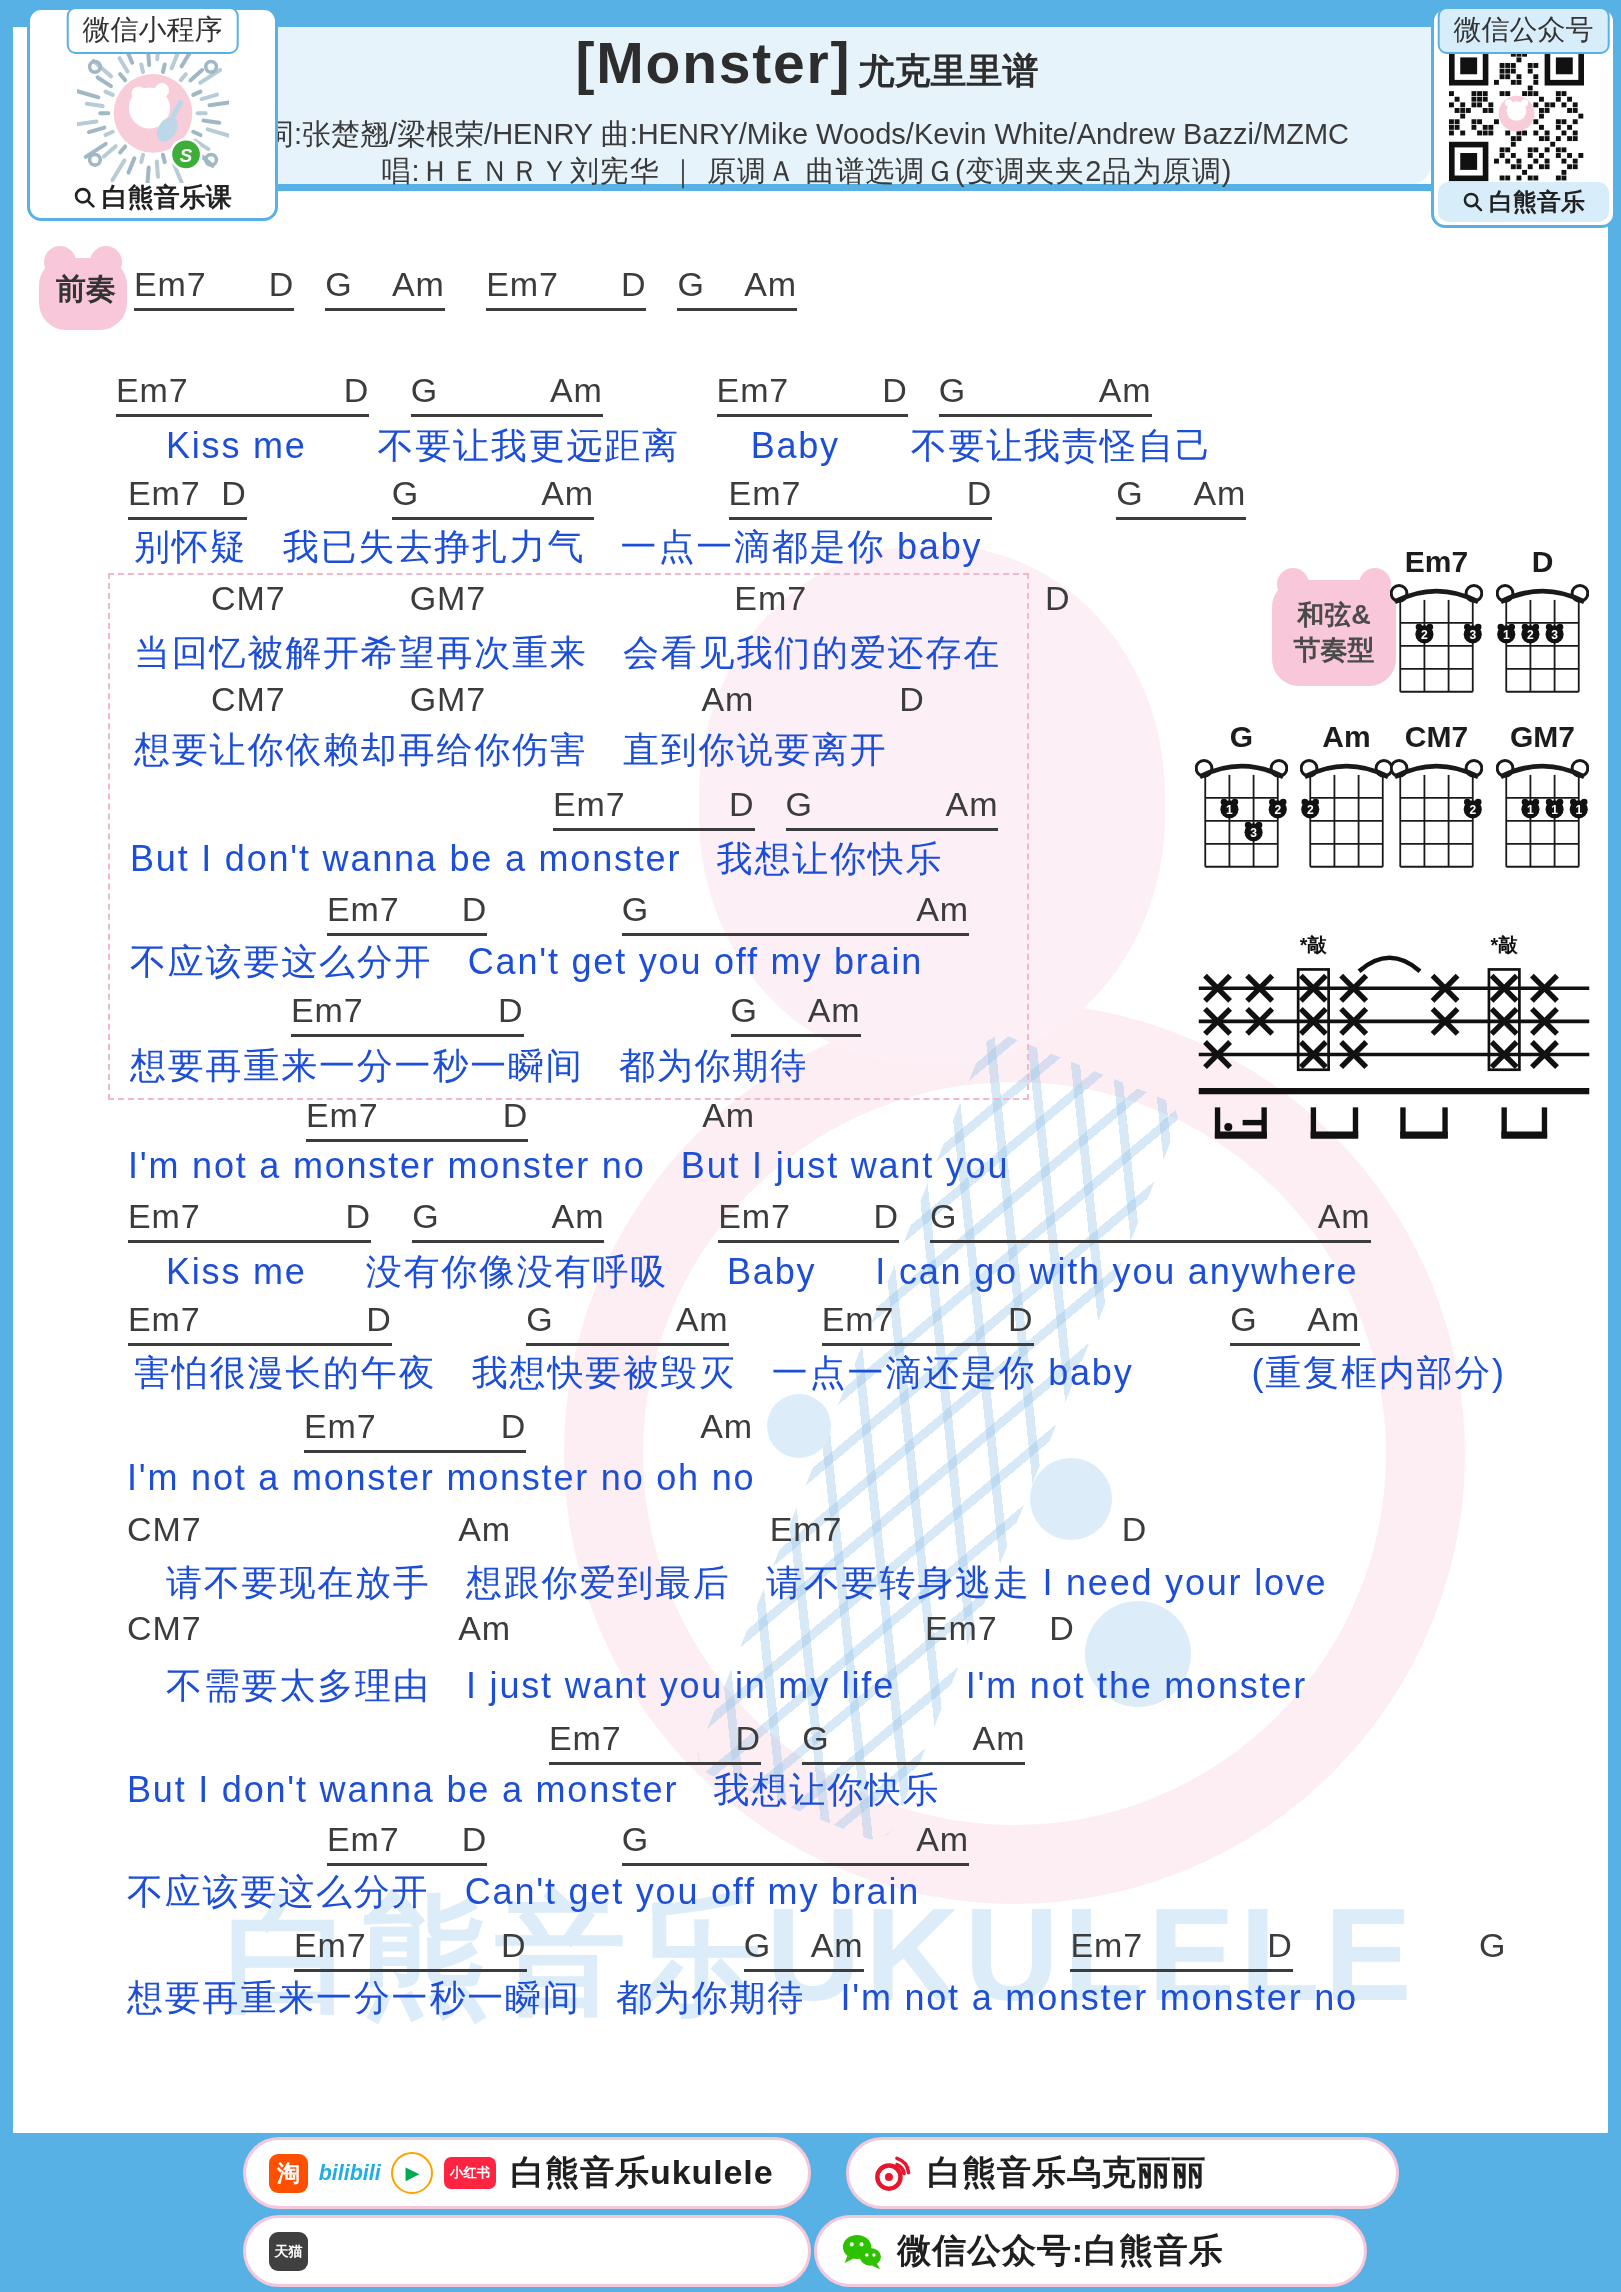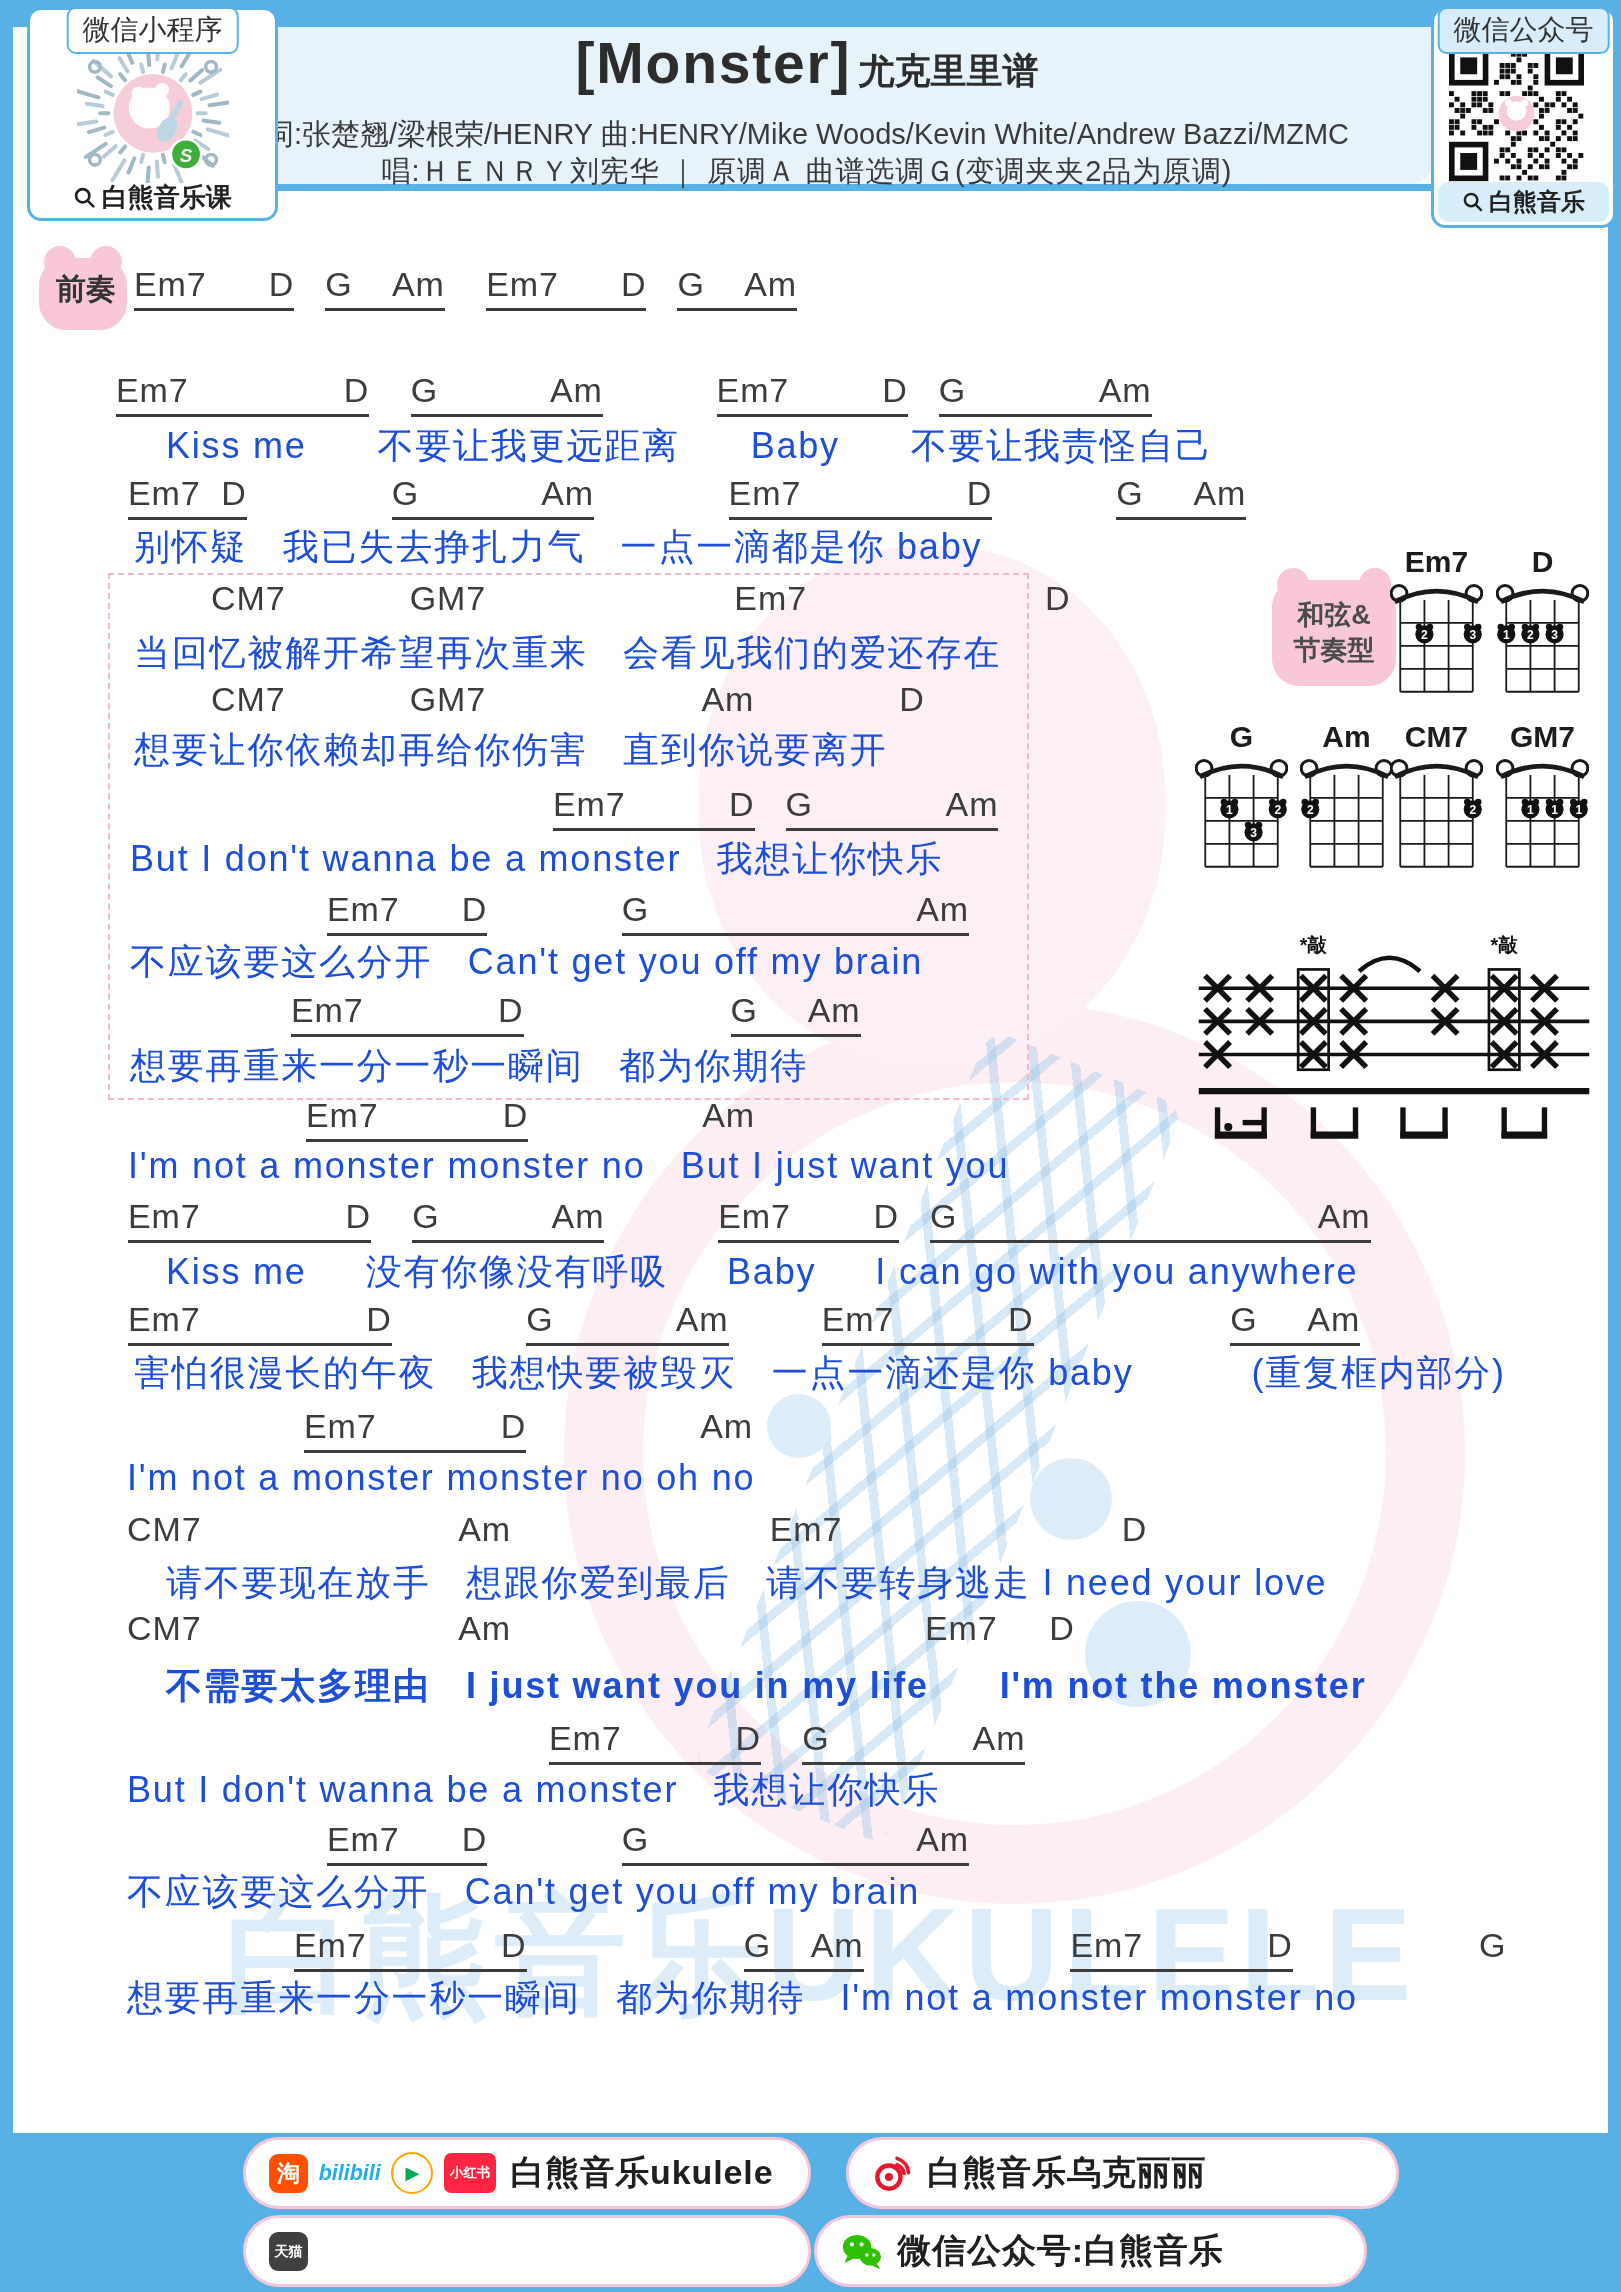--- a/index.html
+++ b/index.html
@@ -73,21 +73,21 @@
   #pill1{left:846px;top:2137px;width:553px}
   #pill2{left:243px;top:2215px;width:568px}
   #pill3{left:814px;top:2215px;width:553px}
   .pill-icons{display:inline-flex;align-items:center;gap:10.7px}
   .pill-label{font-size:34px;font-weight:bold;color:#1f1f1f;letter-spacing:0.9px;white-space:nowrap}
   .ficon{display:inline-flex;align-items:center;justify-content:center}
   .taobao-icon{width:39px;height:39px;background:#ff5000;color:#fff;border-radius:9px;font-size:23px;font-weight:bold}
   .bilibili-icon{color:#23ade5;font-size:21.5px;font-weight:bold;font-style:italic;letter-spacing:0}
   .tencent-video-icon{width:38px;height:38px;border-radius:50%;background:#fff;border:2.7px solid #ffa200;
        color:#00aa50;font-size:18px;font-weight:bold}
-  .xiaohongshu-icon{width:52px;height:40px;background:#ff2442;color:#fff;border-radius:7.2px;font-size:13.4px;font-weight:bold}
+  .xiaohongshu-icon{width:52px;height:32px;background:#ff2442;color:#fff;border-radius:7.2px;font-size:13.4px;font-weight:bold}
   .tmall-icon{width:39px;height:39px;background:#404040;color:#fff;border-radius:9px;font-size:14px;font-weight:bold;line-height:14.3px}
 </style>
 </head>
 <body>
 
 <div class="band" id="band-top"></div>
 <div class="band" id="band-left"></div>
 <div class="band" id="band-right"></div>
 <div class="band" id="band-bottom"></div>
 
@@ -364,21 +364,21 @@
     <div class="sheet-line lyric-line" style="left: 128px; top: 1145px;">I'm not a monster monster no   But I just want you</div>
     <div class="sheet-line chord-line" style="left: 128px; top: 1197px;"><span class="u">Em7              D</span><span>    </span><span class="u">G           Am</span><span>           </span><span class="u">Em7        D</span><span>   </span><span class="u">G                                   Am</span></div>
     <div class="sheet-line lyric-line" style="left: 166px; top: 1248px;">Kiss me     没有你像没有呼吸     Baby     I can go with you anywhere</div>
     <div class="sheet-line chord-line" style="left: 128px; top: 1300px;"><span class="u">Em7                D</span><span>             </span><span class="u">G            Am</span><span>         </span><span class="u">Em7           D</span><span>                   </span><span class="u">G     Am</span></div>
     <div class="sheet-line lyric-line" style="left: 134px; top: 1349px;">害怕很漫长的午夜   我想快要被毁灭   一点一滴还是你 baby          (重复框内部分)</div>
     <div class="sheet-line chord-line" style="left: 304px; top: 1407px;"><span class="u">Em7            D</span><span>                 </span><span>Am</span></div>
     <div class="sheet-line lyric-line" style="left: 127px; top: 1457px;">I'm not a monster monster no oh no</div>
     <div class="sheet-line chord-line" style="left: 127px; top: 1510px;"><span>CM7</span><span>                         </span><span>Am</span><span>                         </span><span>Em7</span><span>                           </span><span>D</span></div>
     <div class="sheet-line lyric-line" style="left: 166px; top: 1559px;">请不要现在放手   想跟你爱到最后   请不要转身逃走 I need your love</div>
     <div class="sheet-line chord-line" style="left: 127px; top: 1609px;"><span>CM7</span><span>                         </span><span>Am</span><span>                                        </span><span>Em7</span><span>     </span><span>D</span></div>
-    <div class="sheet-line lyric-line" style="left: 166px; top: 1662px; font-weight: bold;">不需要太多理由   I just want you in my life      I'm not the monster</div>
+    <div class="sheet-line lyric-line" style="left: 166px; top: 1662px;">不需要太多理由   I just want you in my life      I'm not the monster</div>
     <div class="sheet-line chord-line" style="left: 549px; top: 1719px;"><span class="u">Em7           D</span><span>    </span><span class="u">G              Am</span></div>
     <div class="sheet-line lyric-line" style="left: 127px; top: 1766px;">But I don't wanna be a monster   我想让你快乐</div>
     <div class="sheet-line chord-line" style="left: 327px; top: 1820px;"><span class="u">Em7      D</span><span>             </span><span class="u">G                          Am</span></div>
     <div class="sheet-line lyric-line" style="left: 127px; top: 1868px;">不应该要这么分开   Can't get you off my brain</div>
     <div class="sheet-line chord-line" style="left: 294px; top: 1926px;"><span class="u">Em7             D</span><span>                     </span><span class="u">G    Am</span><span>                    </span><span class="u">Em7            D</span><span>                  </span><span>G</span></div>
     <div class="sheet-line lyric-line" style="left: 127px; top: 1974px;">想要再重来一分一秒一瞬间   都为你期待   I'm not a monster monster no</div>
   </div>
 
 <div class="bear-blob" id="panel-blob"></div>
 <div id="panel-blob-text">

